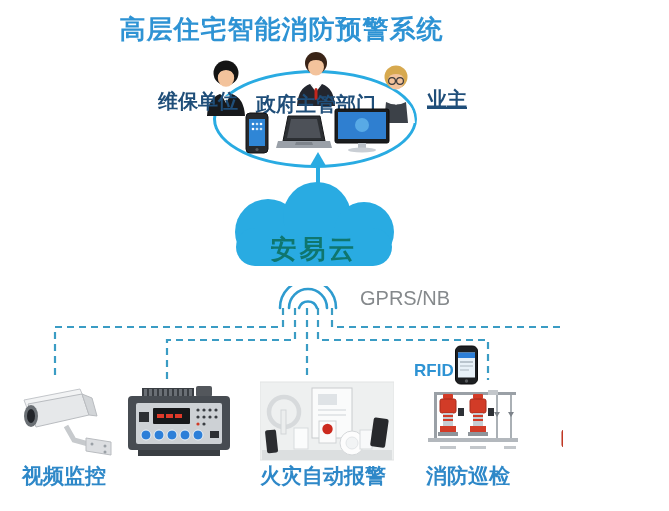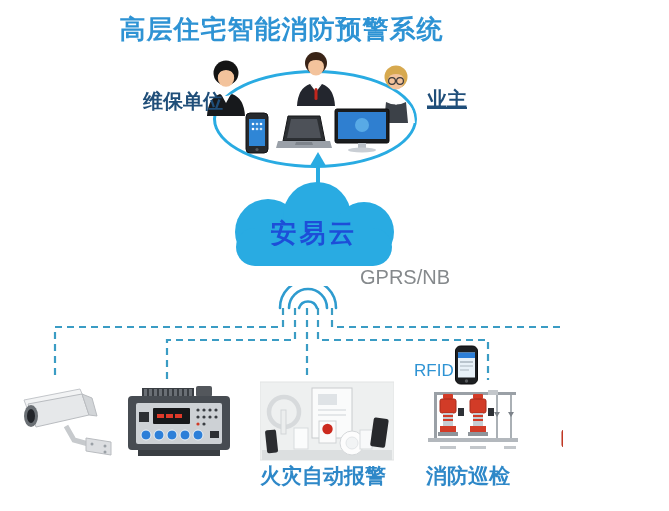--- a/index.html
+++ b/index.html
@@ -11,29 +11,29 @@
   .abs{position:absolute;}
   .page-title{
     left:0;right:0;top:12px;text-align:center;
     font-size:26px;font-weight:bold;color:#2e93d4;letter-spacing:1px;
   }
   .ring{
     left:213px;top:70px;width:198px;height:92px;
     border:3px solid #29abe2;border-radius:50%;
   }
   .stk-label{color:#1f4e79;font-weight:bold;font-size:20px;white-space:nowrap;}
-  .lbl-left{left:143px;top:88px;}
+  .lbl-left{left:158px;top:88px;}
   .lbl-center{left:254px;top:91px;width:124px;text-align:center;}
   .lbl-right{left:427px;top:86px;text-decoration:underline;}
   .cloud-label{
-    left:216px;top:216px;width:196px;text-align:center;
-    color:#1d4ed8;font-size:26px;font-weight:bold;letter-spacing:3px;
-  }
-  .gprs-label{left:360px;top:266px;font-size:20px;color:#85898c;}
-  .rfid-label{left:414px;top:361px;font-size:17px;color:#2e93d4;}
+    left:216px;top:232px;width:196px;text-align:center;
+    color:#0f766e;font-size:26px;font-weight:bold;letter-spacing:3px;
+  }
+  .gprs-label{left:360px;top:287px;font-size:20px;color:#85898c;}
+  .rfid-label{left:414px;top:361px;font-size:17px;color:#2e93d4;font-weight:bold;}
   .sys-label{
     top:462px;text-align:center;font-size:21px;font-weight:bold;color:#2e88c8;white-space:nowrap;
   }
   svg{display:block;}
 </style>
 </head>
 <body>
 
 <div class="stage">
 
@@ -70,20 +70,21 @@
       <circle cx="20" cy="18" r="3.4" fill="none" stroke="#3a3a3a" stroke-width="1.2"></circle>
       <circle cx="28" cy="18" r="3.4" fill="none" stroke="#3a3a3a" stroke-width="1.2"></circle>
       <line x1="23.4" y1="18" x2="24.6" y2="18" stroke="#3a3a3a" stroke-width="1.2"></line>
       <path d="M5 60 Q6 41 18 37 L24 41 L30 37 Q42 41 43 60 Z" fill="#fdfdfd"></path>
       <path d="M14 39 Q24 44 34 39 L36 60 L12 60 Z" fill="#3c4148"></path>
       <path d="M20 37 L24 42 L28 37 Q24 40 20 37 Z" fill="#ffffff"></path>
     </svg>
   </div>
 
   <div class="abs stk-label lbl-left">维保单位</div>
+  <div class="abs stk-label lbl-center">政府主管部门</div>
   <div class="abs stk-label lbl-right">业主</div>
 
   <div class="abs" style="left:244px;top:112px;">
     <svg width="26" height="42" viewBox="0 0 26 42">
       <rect x="2" y="1" width="22" height="40" rx="4" fill="#26292d" stroke="#101113"></rect>
       <rect x="5" y="7" width="16" height="27" fill="#2f86d6"></rect>
       <circle cx="9" cy="12" r="1.3" fill="#fff"></circle>
         <circle cx="13" cy="12" r="1.3" fill="#cfe6f8"></circle>
       <circle cx="9" cy="17" r="1.3" fill="#fff"></circle>
         <circle cx="13" cy="17" r="1.3" fill="#cfe6f8"></circle>
@@ -295,16 +296,17 @@
       <rect x="45" y="44" width="16" height="11" fill="#edc539" stroke="#c9a52a"></rect>
       <rect x="22" y="56" width="20" height="9" fill="#d6402a" stroke="#b02f1d"></rect>
       <rect x="16" y="52" width="7" height="17" rx="2" fill="#d6402a" stroke="#b02f1d"></rect>
       <rect x="64" y="56" width="20" height="9" fill="#d6402a" stroke="#b02f1d"></rect>
       <rect x="83" y="52" width="7" height="17" rx="2" fill="#d6402a" stroke="#b02f1d"></rect>
       <rect x="46" y="70" width="14" height="6" fill="#c43823"></rect>
       <rect x="32" y="76" width="42" height="6" rx="2" fill="#d6402a" stroke="#b02f1d"></rect>
     </svg>
   </div>
 
+  <div class="abs sys-label" style="left:12px;width:104px;">视频监控</div>
   <div class="abs sys-label" style="left:250px;width:146px;">火灾自动报警</div>
   <div class="abs sys-label" style="left:416px;width:104px;">消防巡检</div>
 
 </div>
 
 </body></html>

